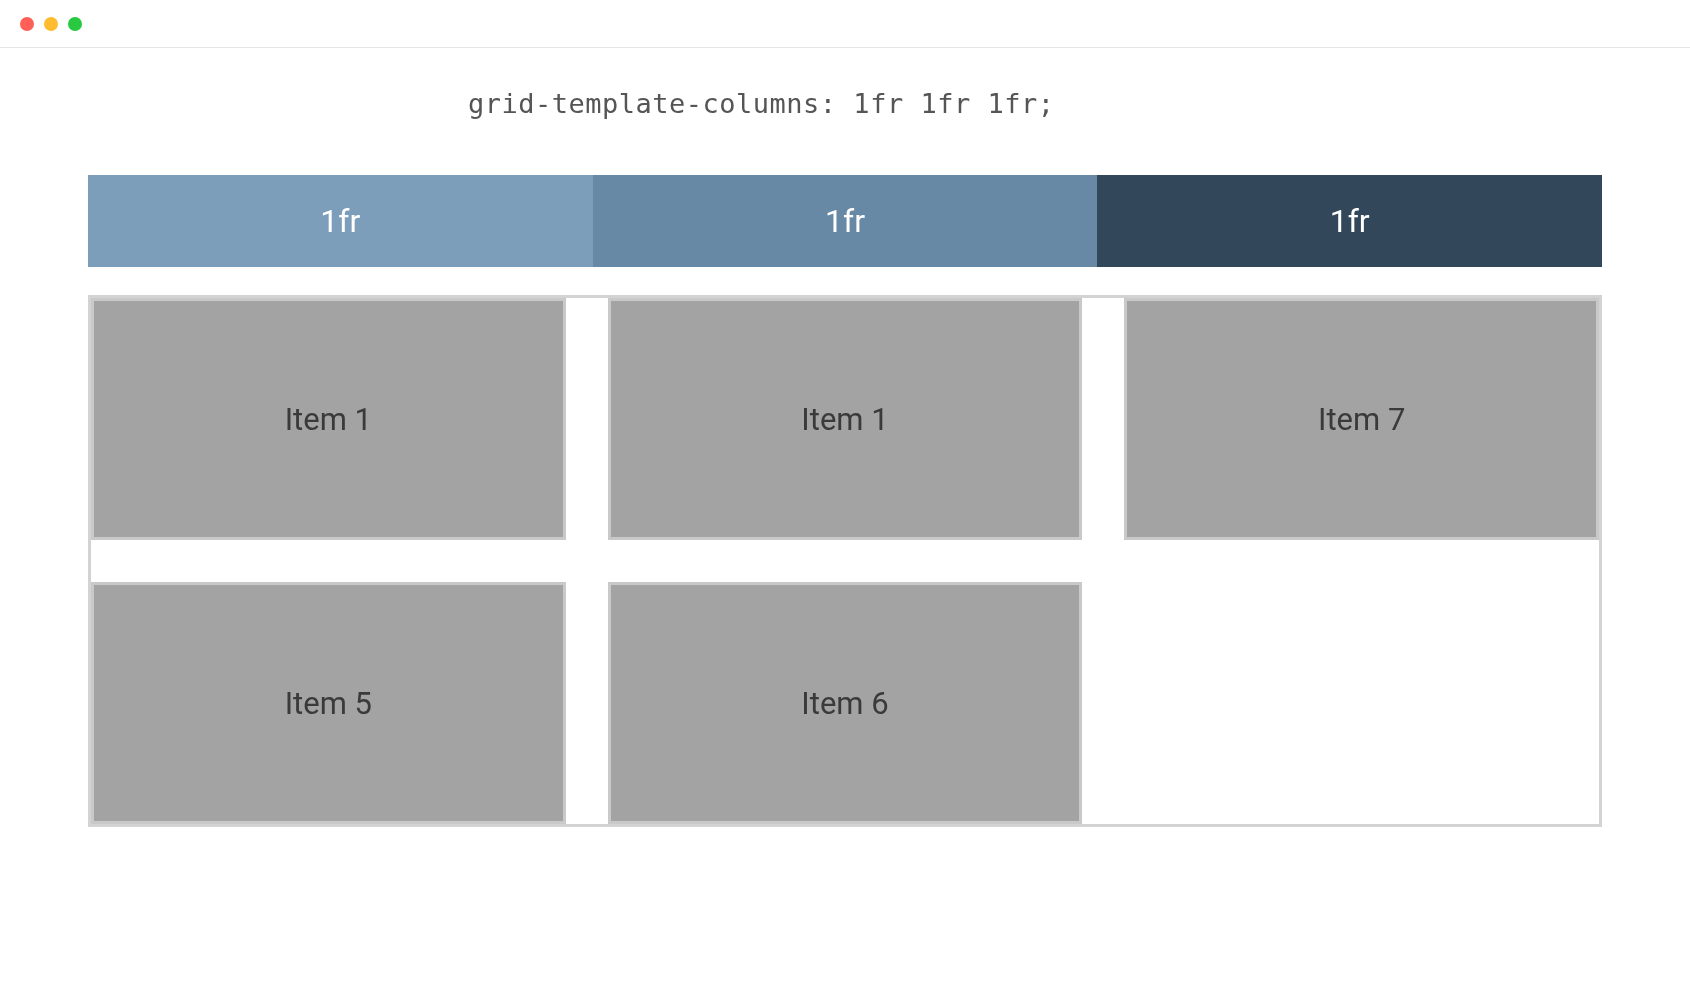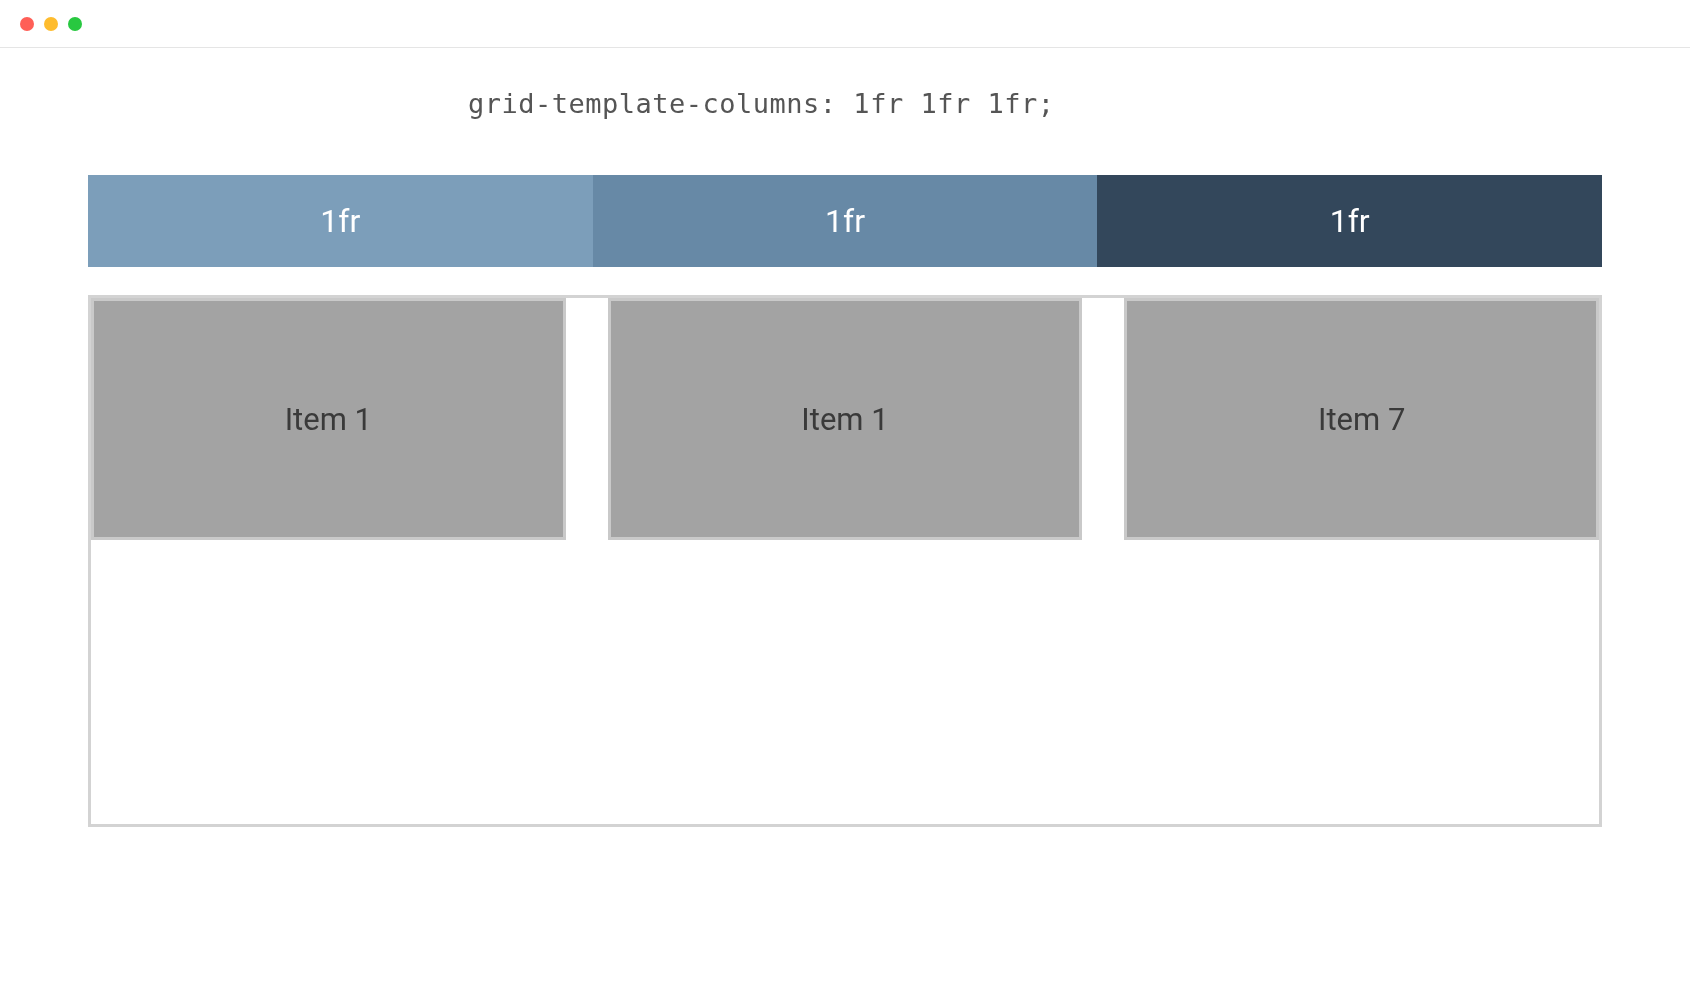--- a/index.html
+++ b/index.html
@@ -109,15 +109,17 @@
   <div class="header-row">
     <div class="header-cell col1">1fr</div>
     <div class="header-cell col2">1fr</div>
     <div class="header-cell col3">1fr</div>
   </div>
 
   <div class="grid-container">
     <div class="grid-item">Item 1</div>
     <div class="grid-item">Item 1</div>
     <div class="grid-item">Item 7</div>
+    <div class="grid-item">Item 5</div>
+    <div class="grid-item">Item 6</div>
   </div>
 
 </div>
 
 </body></html>

